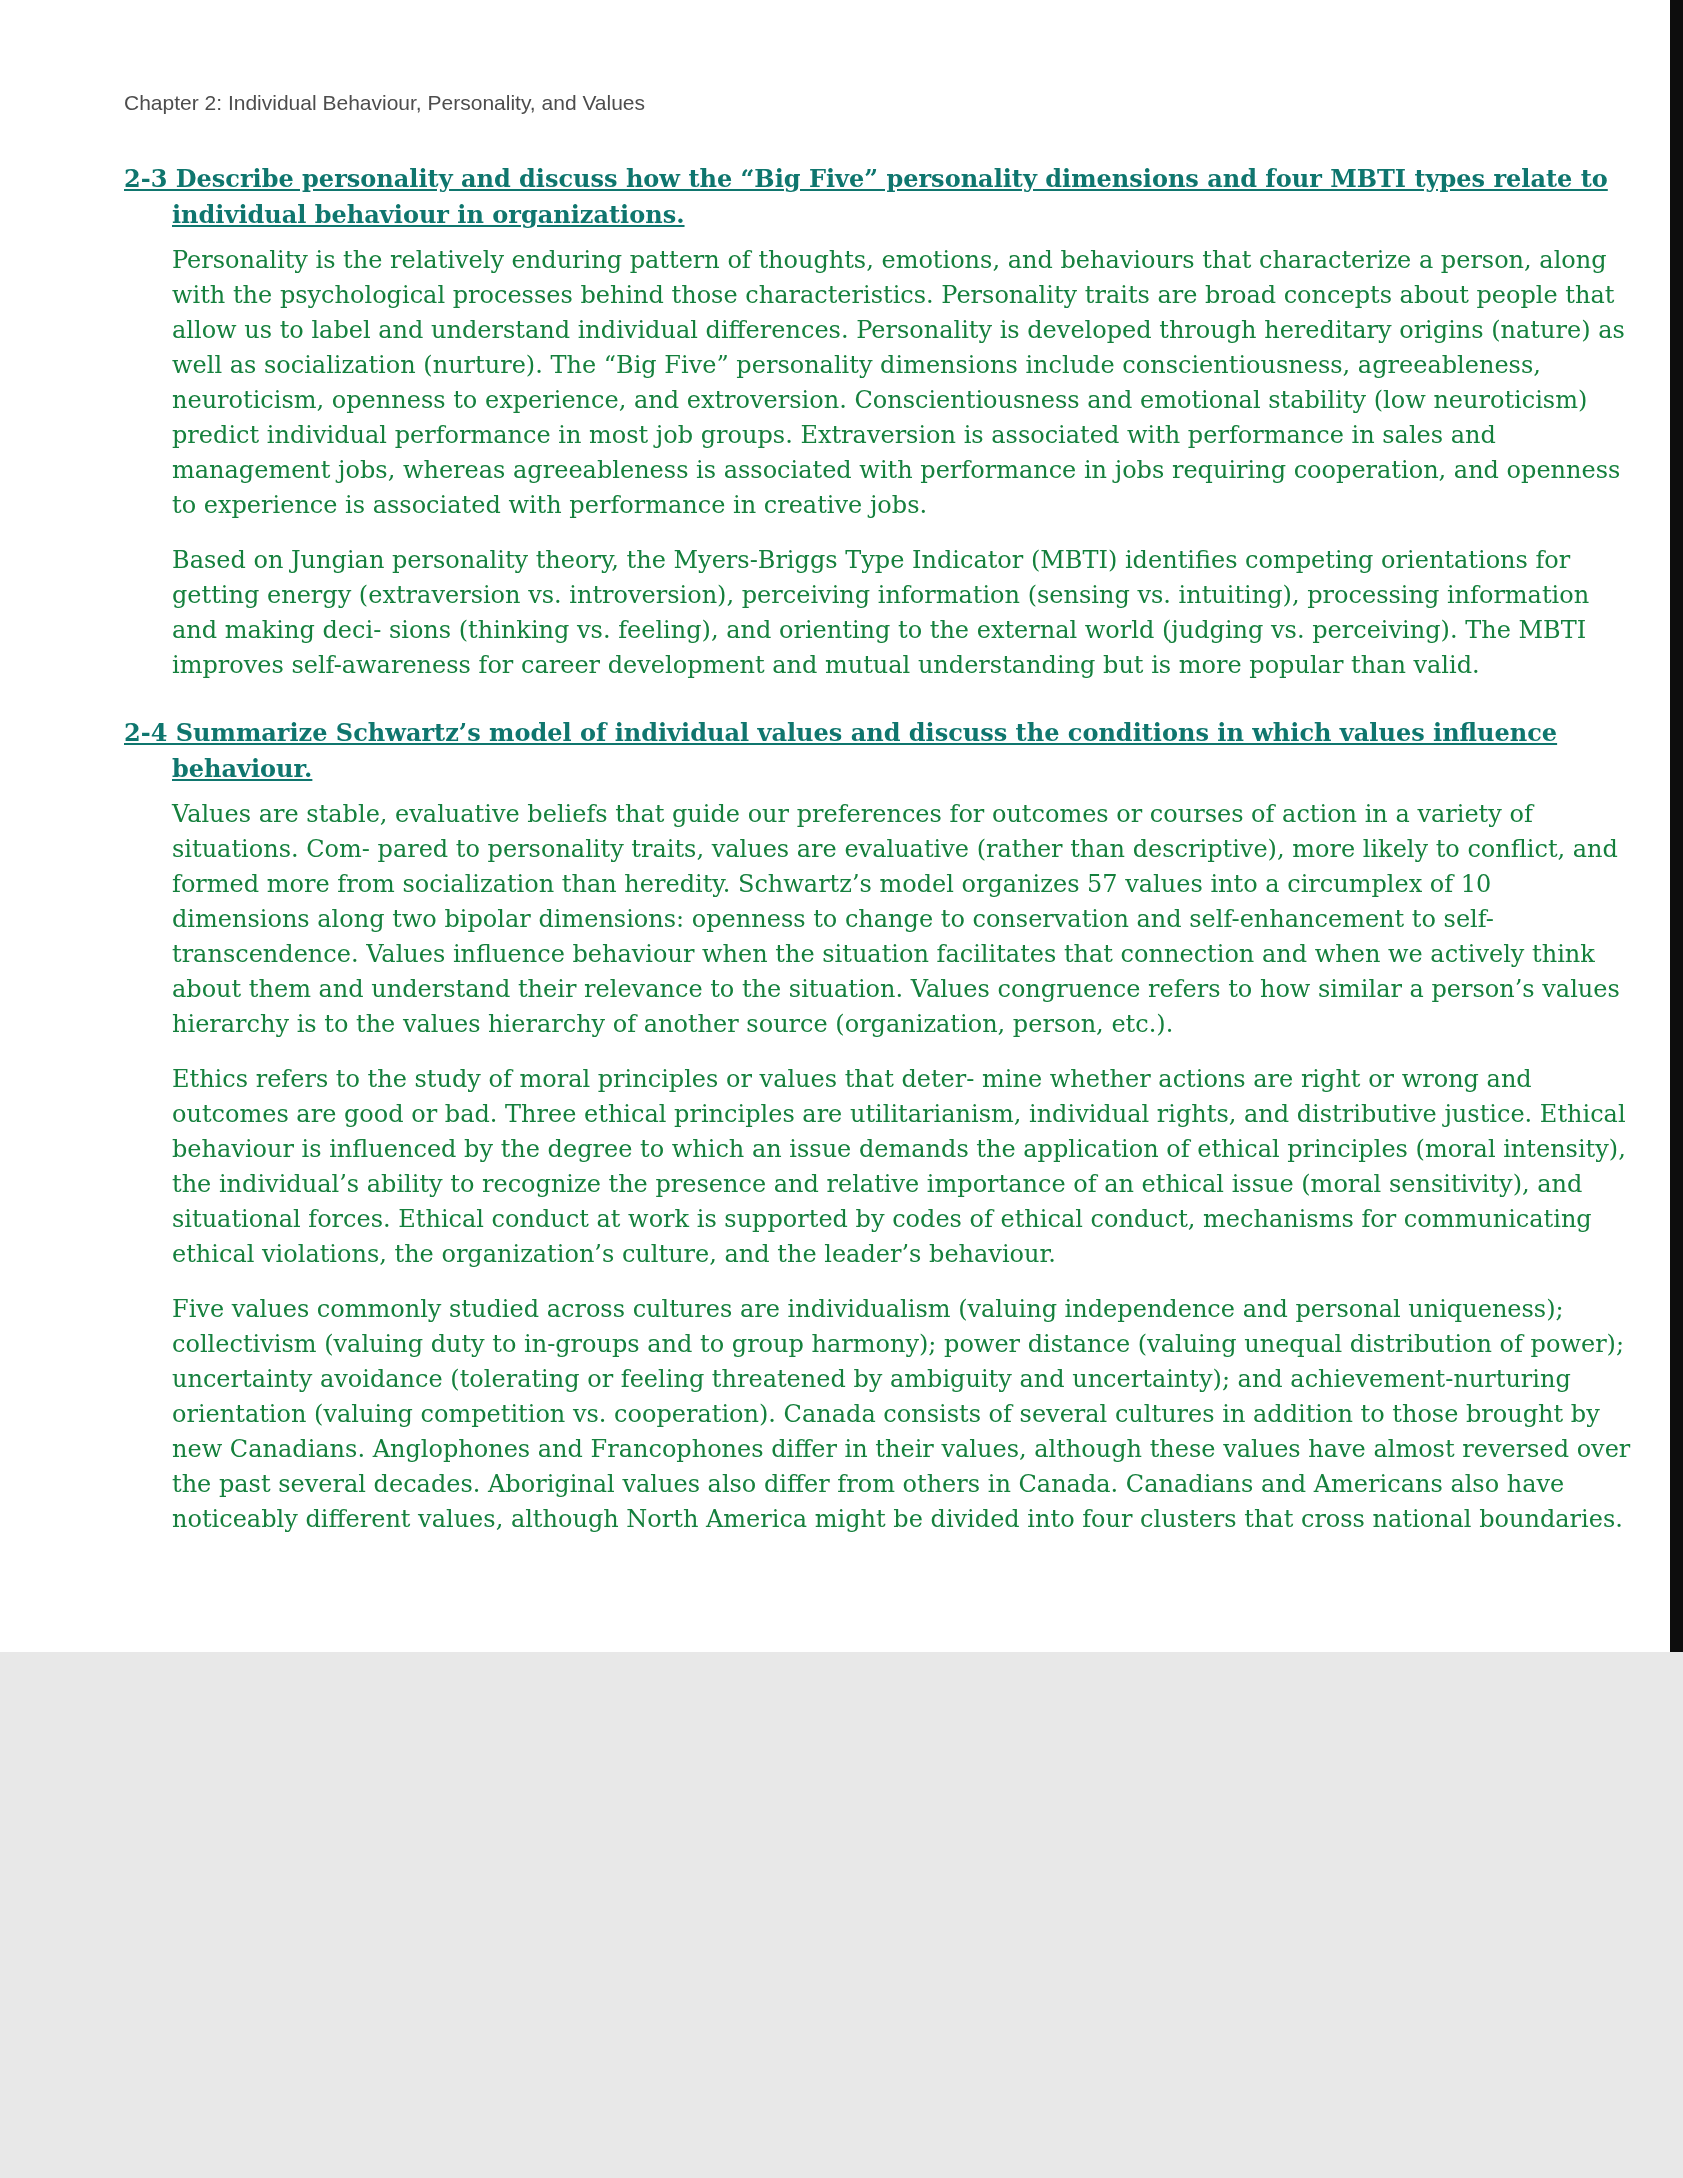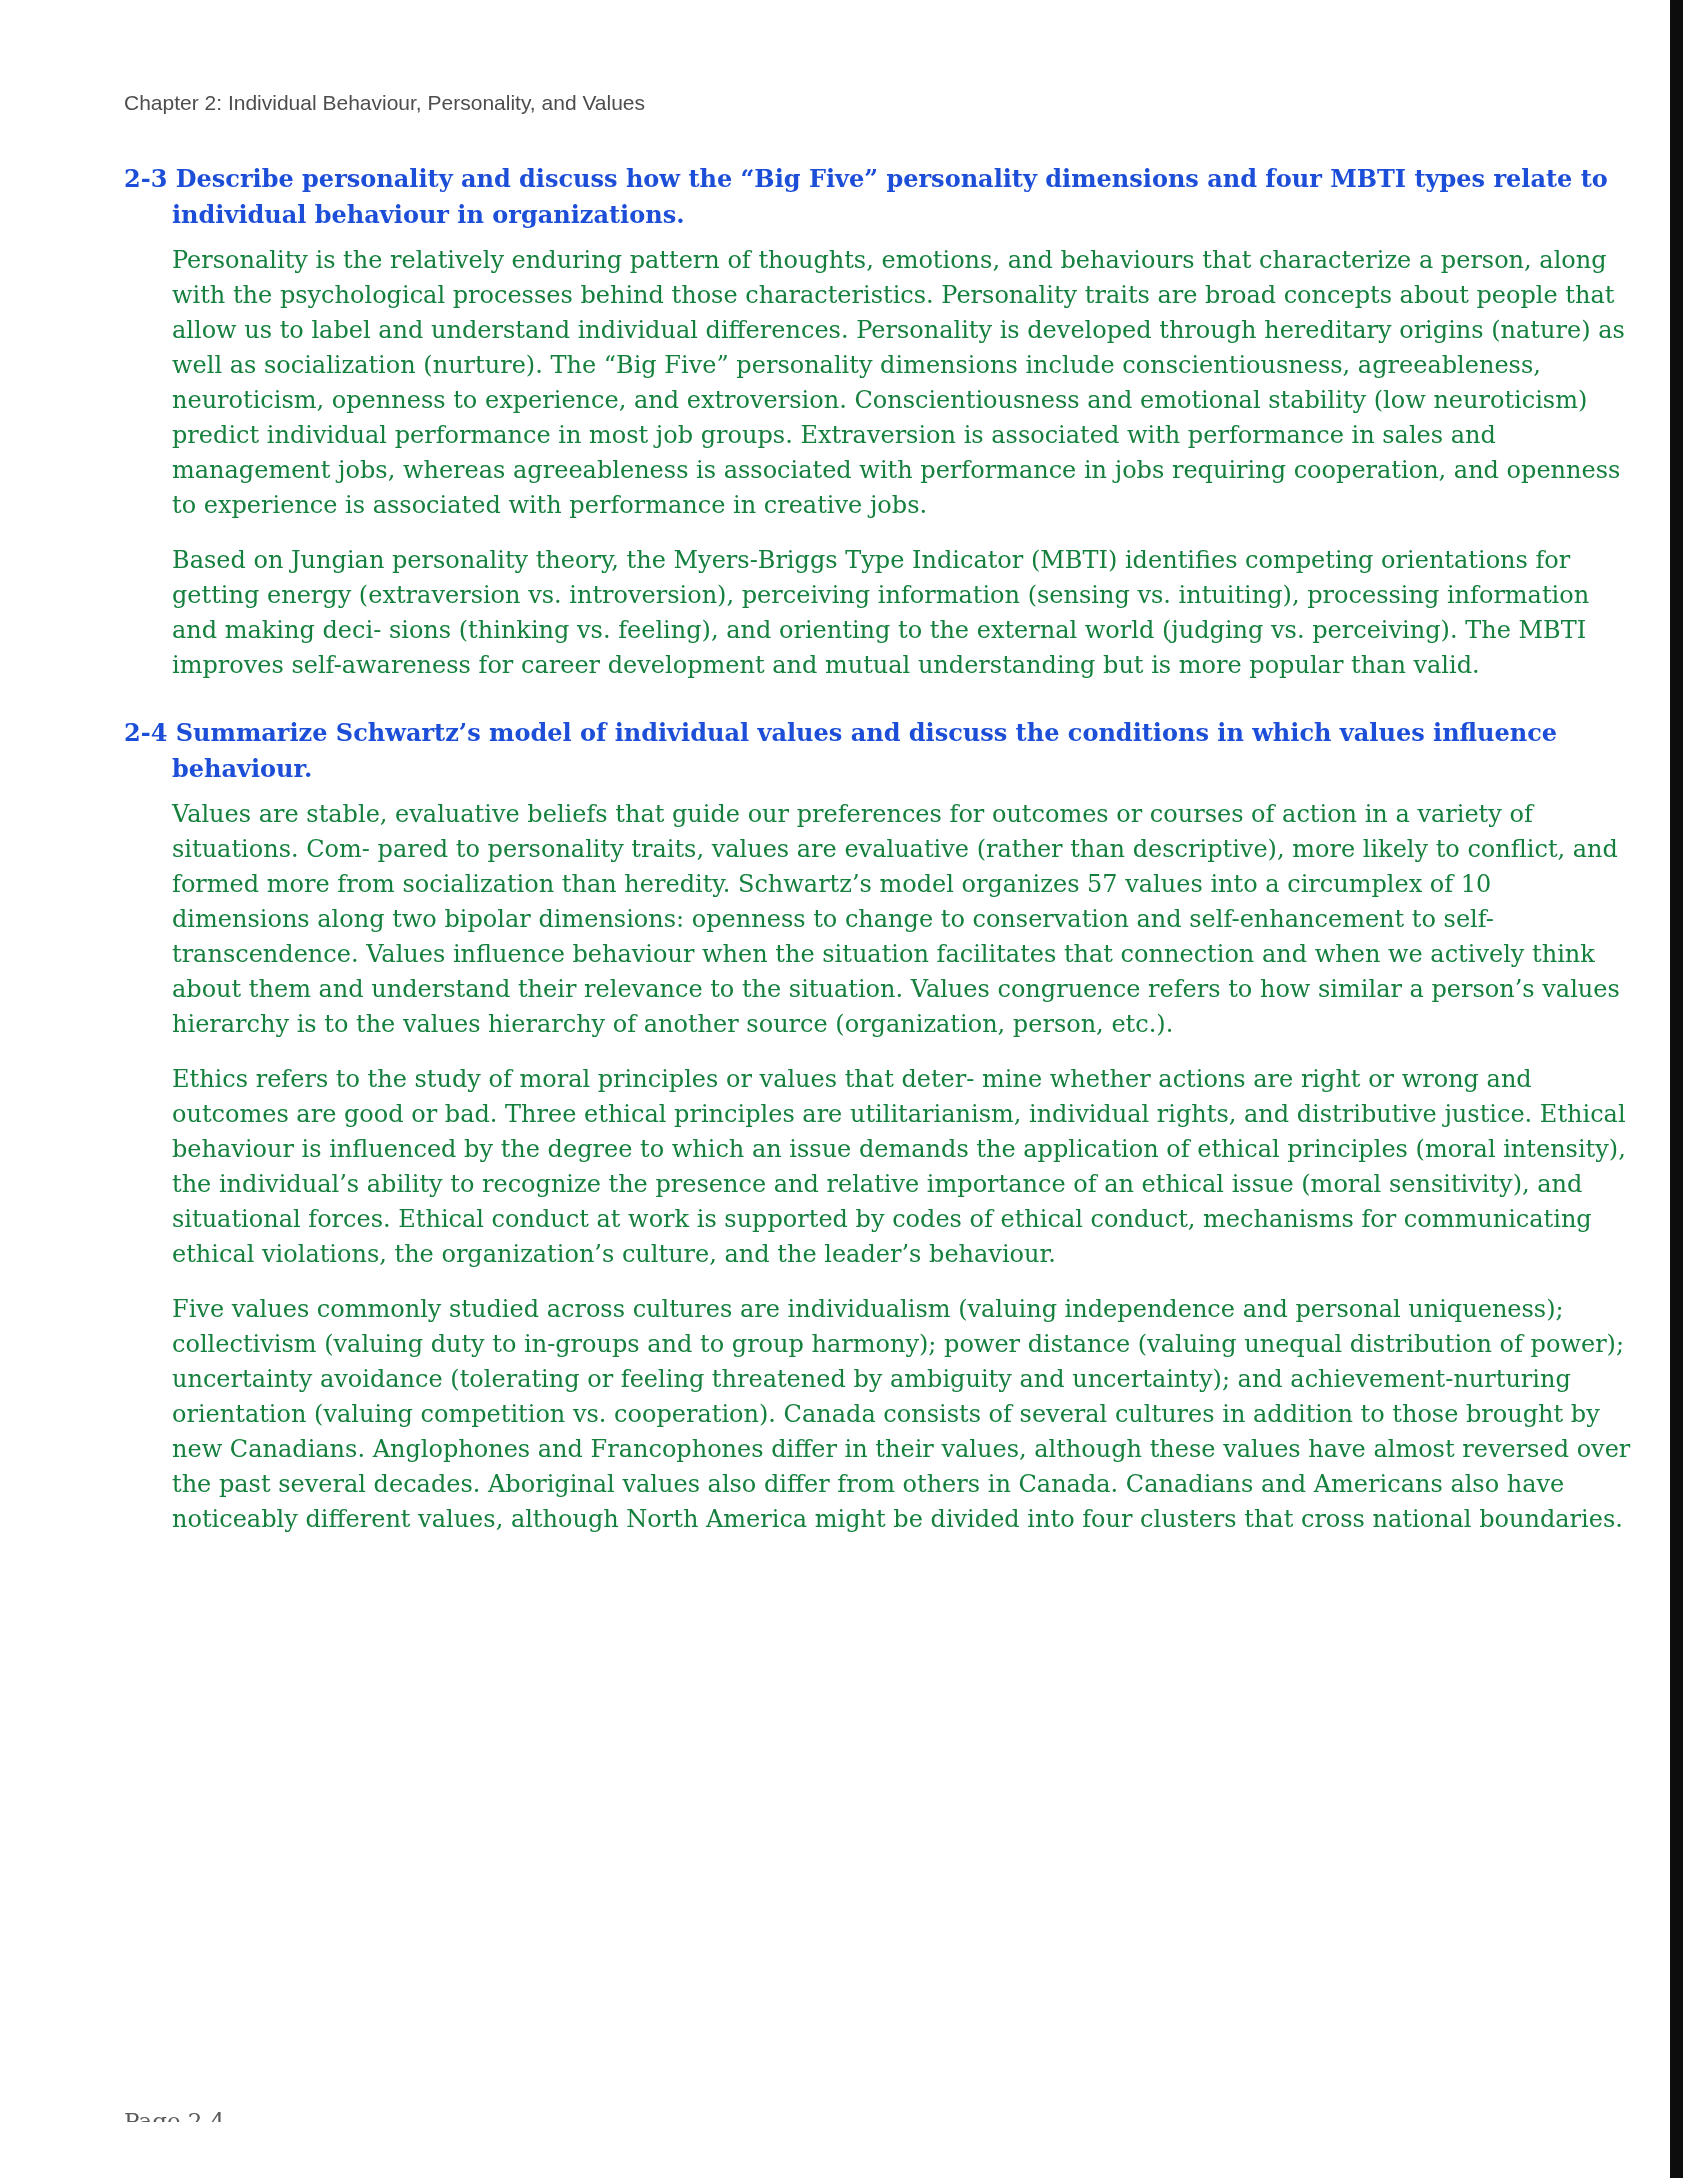--- a/index.html
+++ b/index.html
@@ -3,21 +3,21 @@
 <meta charset="utf-8">
 <style>
   html, body {
     margin: 0;
     padding: 0;
     background: #e8e8e8;
   }
   .page {
     position: relative;
     width: 1683px;
-    height: 2178px;
+    height: 1652px;
     background: #ffffff;
     overflow: hidden;
     box-sizing: border-box;
     padding: 91px 50px 0 124px;
     font-family: "DejaVu Serif", "Liberation Serif", serif;
   }
   .page-header {
     font-family: "Liberation Sans", "DejaVu Sans", sans-serif;
     font-size: 21px;
     color: #4d4d4d;
@@ -25,24 +25,25 @@
   }
   section {
     margin: 0 0 0 0;
   }
   section + section {
   }
   .sec-heading {
     font-size: 24px;
     line-height: 36px;
     font-weight: bold;
-    color: #1d4ed8;
+    color: #0f766e;
     margin: 32px 0 10px 0;
     padding-left: 48px;
     text-indent: -48px;
+    text-decoration: underline;
   }
   section:first-of-type .sec-heading {
     margin-top: 0;
   }
   .body-para {
     font-size: 24px;
     line-height: 35px;
     color: #15803d;
     margin: 0 0 20px 0;
     padding-left: 48px;

